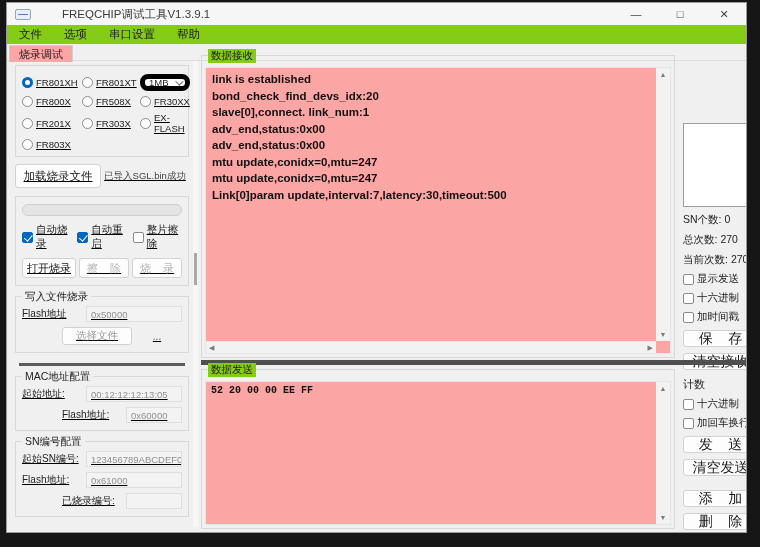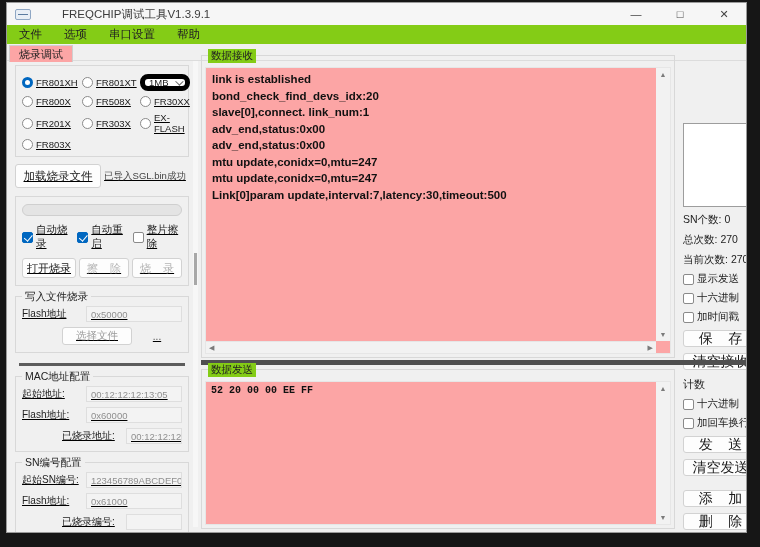--- a/index.html
+++ b/index.html
@@ -232,24 +232,20 @@
     <div class="fs">
       <span class="fs-title">MAC地址配置</span>
       <div class="frow">
         <span class="flabel">起始地址:</span>
         <span class="fval">00:12:12:12:13:05</span>
       </div>
       <div class="frow">
         <span class="flabel">Flash地址:</span>
         <span class="fval">0x60000</span>
       </div>
-      <div class="frow">
-        <span class="flabel">已烧录地址:</span>
-        <span class="fval">00:12:12:12:13:04</span>
-      </div>
     </div>
 
     <div class="fs">
       <span class="fs-title">SN编号配置</span>
       <div class="frow">
         <span class="flabel">起始SN编号:</span>
         <span class="fval">123456789ABCDEF0</span>
       </div>
       <div class="frow">
         <span class="flabel">Flash地址:</span>

